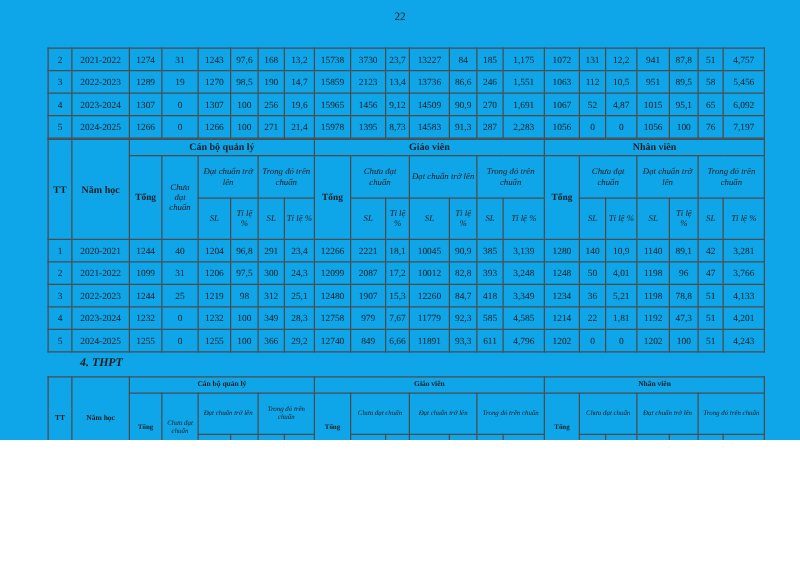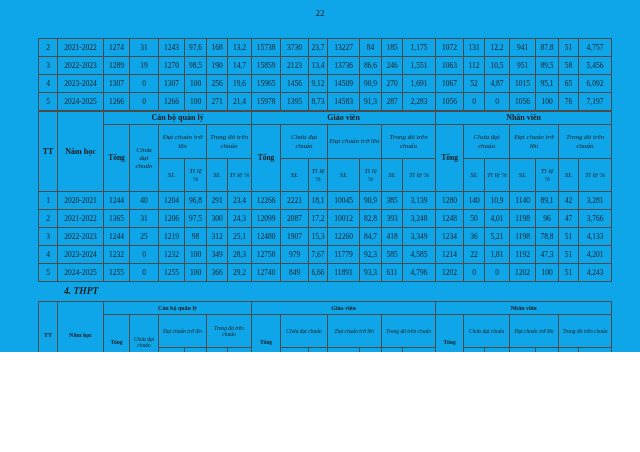--- a/index.html
+++ b/index.html
@@ -264,21 +264,21 @@
           <td>140</td>
           <td>10,9</td>
           <td>1140</td>
           <td>89,1</td>
           <td>42</td>
           <td>3,281</td>
         </tr>
         <tr>
           <td>2</td>
           <td>2021-2022</td>
-          <td>1365</td>
+          <td>1099</td>
           <td>31</td>
           <td>1206</td>
           <td>97,5</td>
           <td>300</td>
           <td>24,3</td>
           <td>12099</td>
           <td>2087</td>
           <td>17,2</td>
           <td>10012</td>
           <td>82,8</td>

